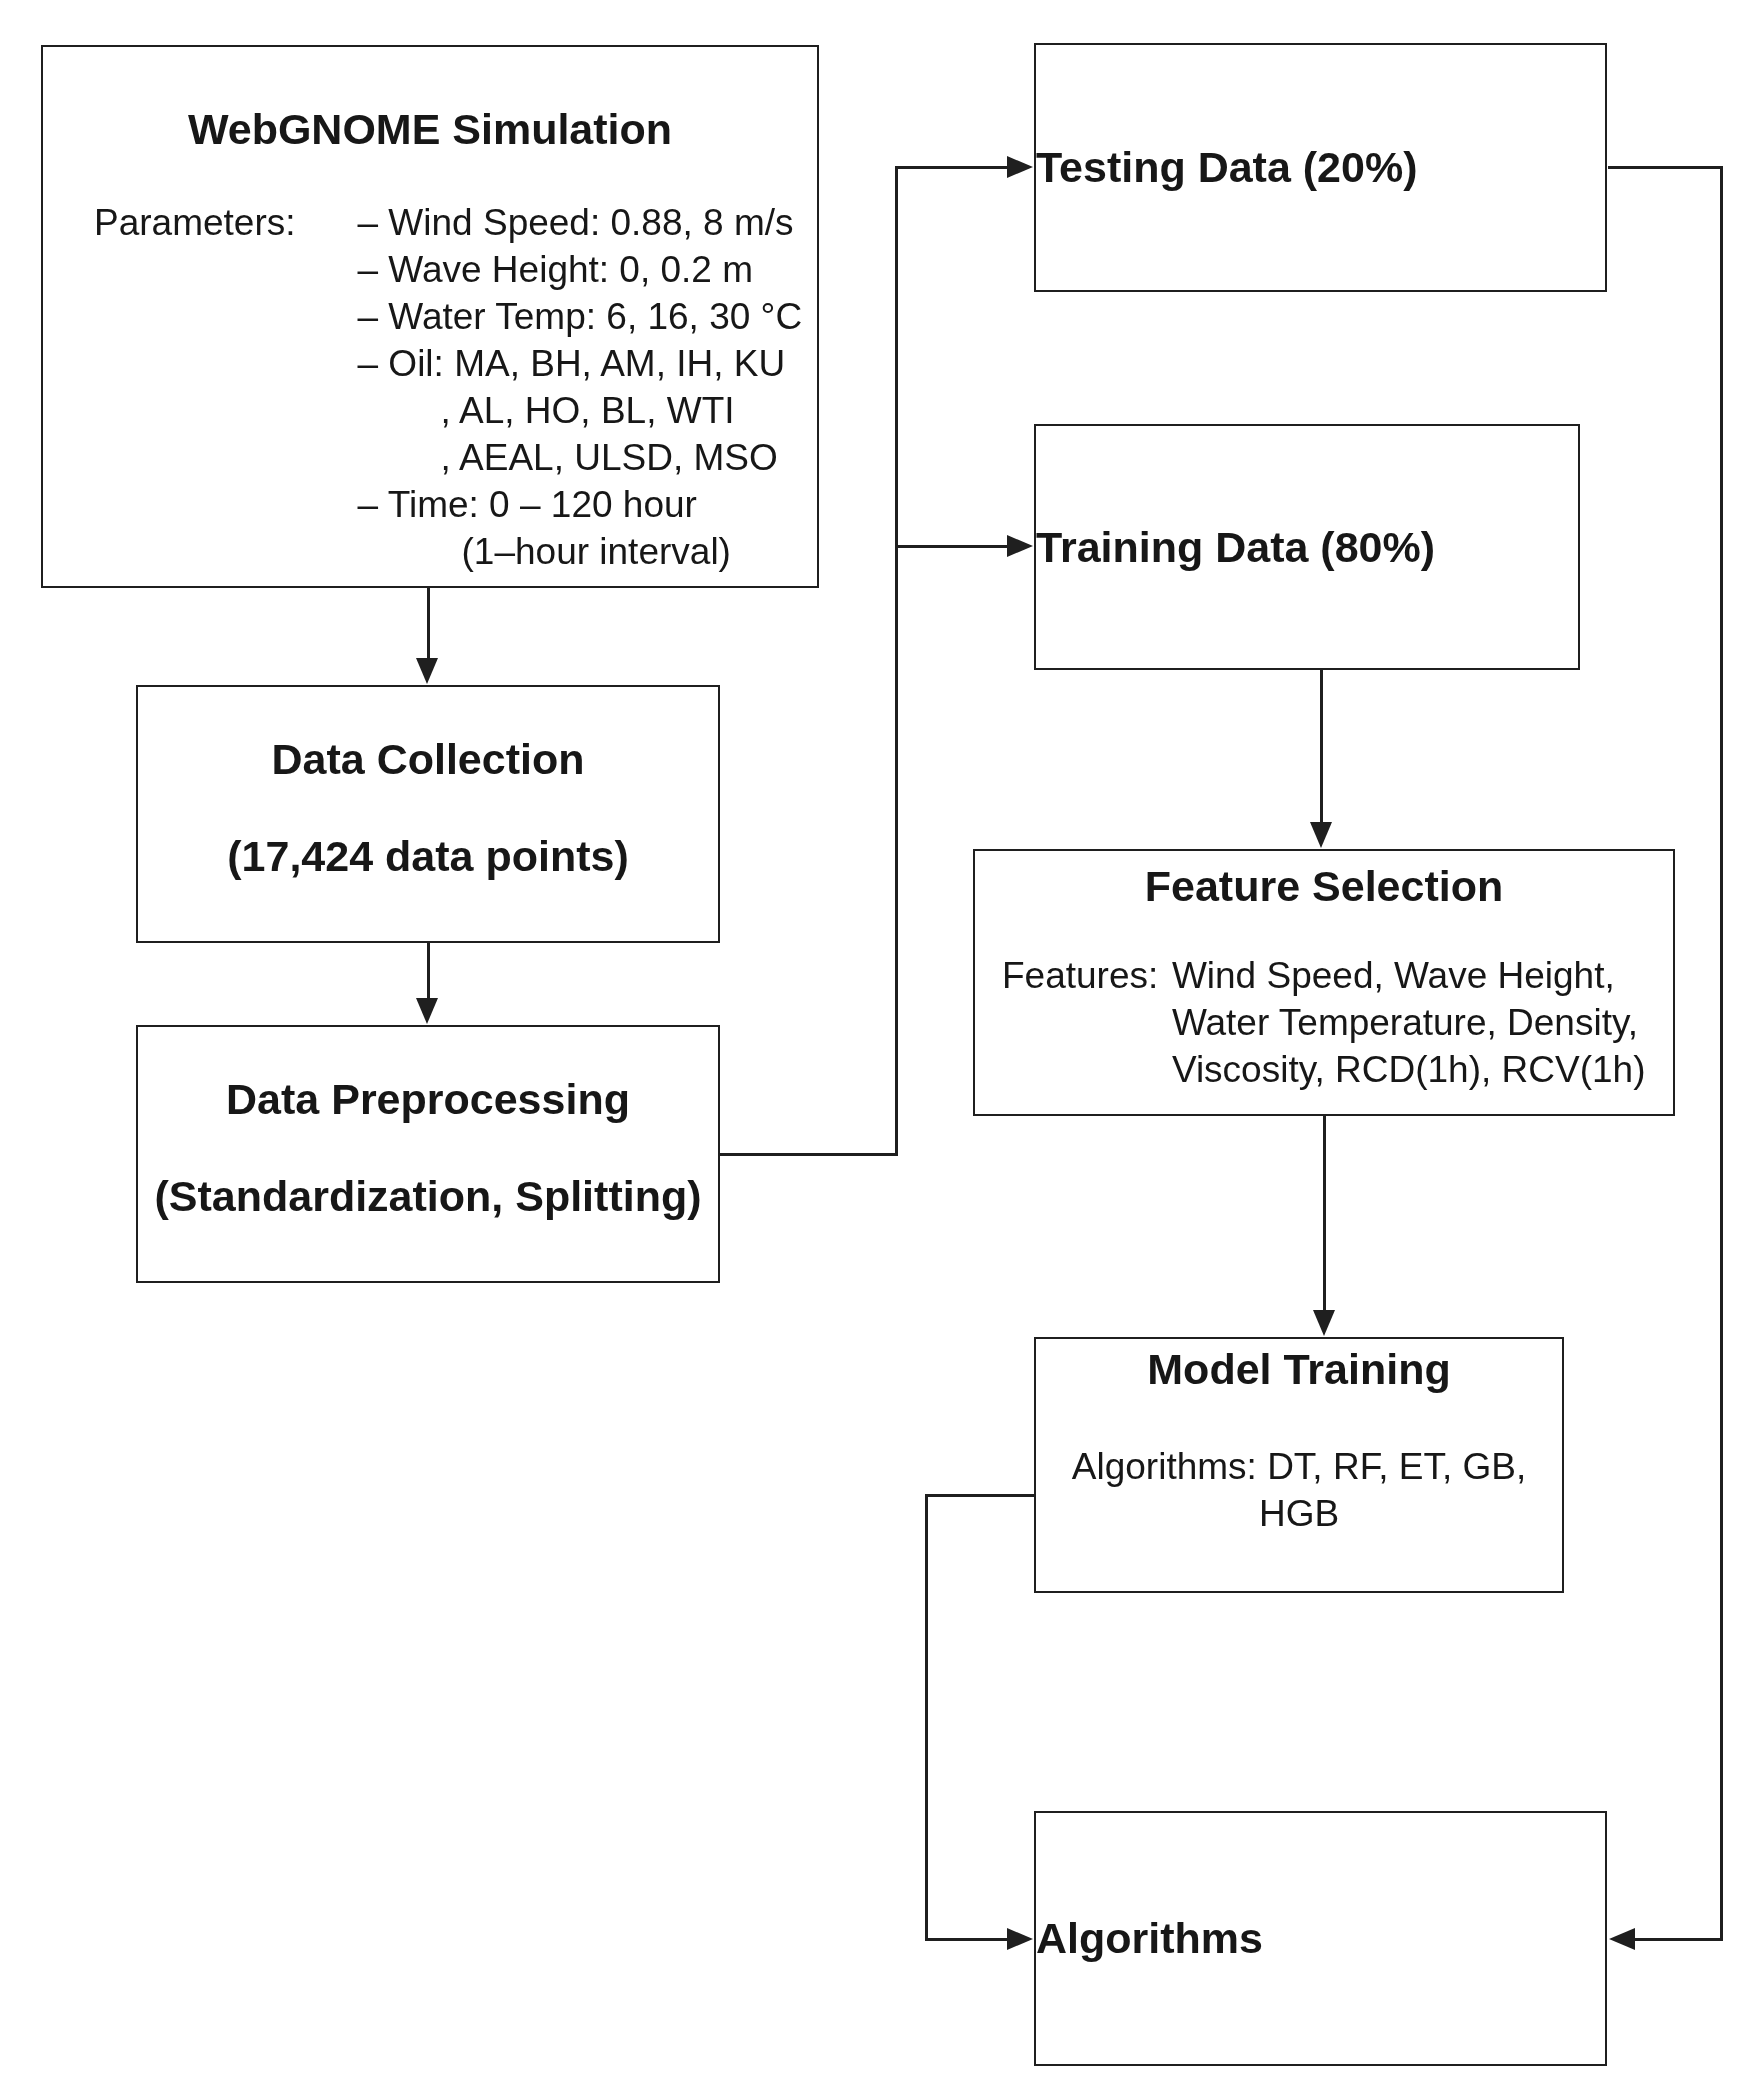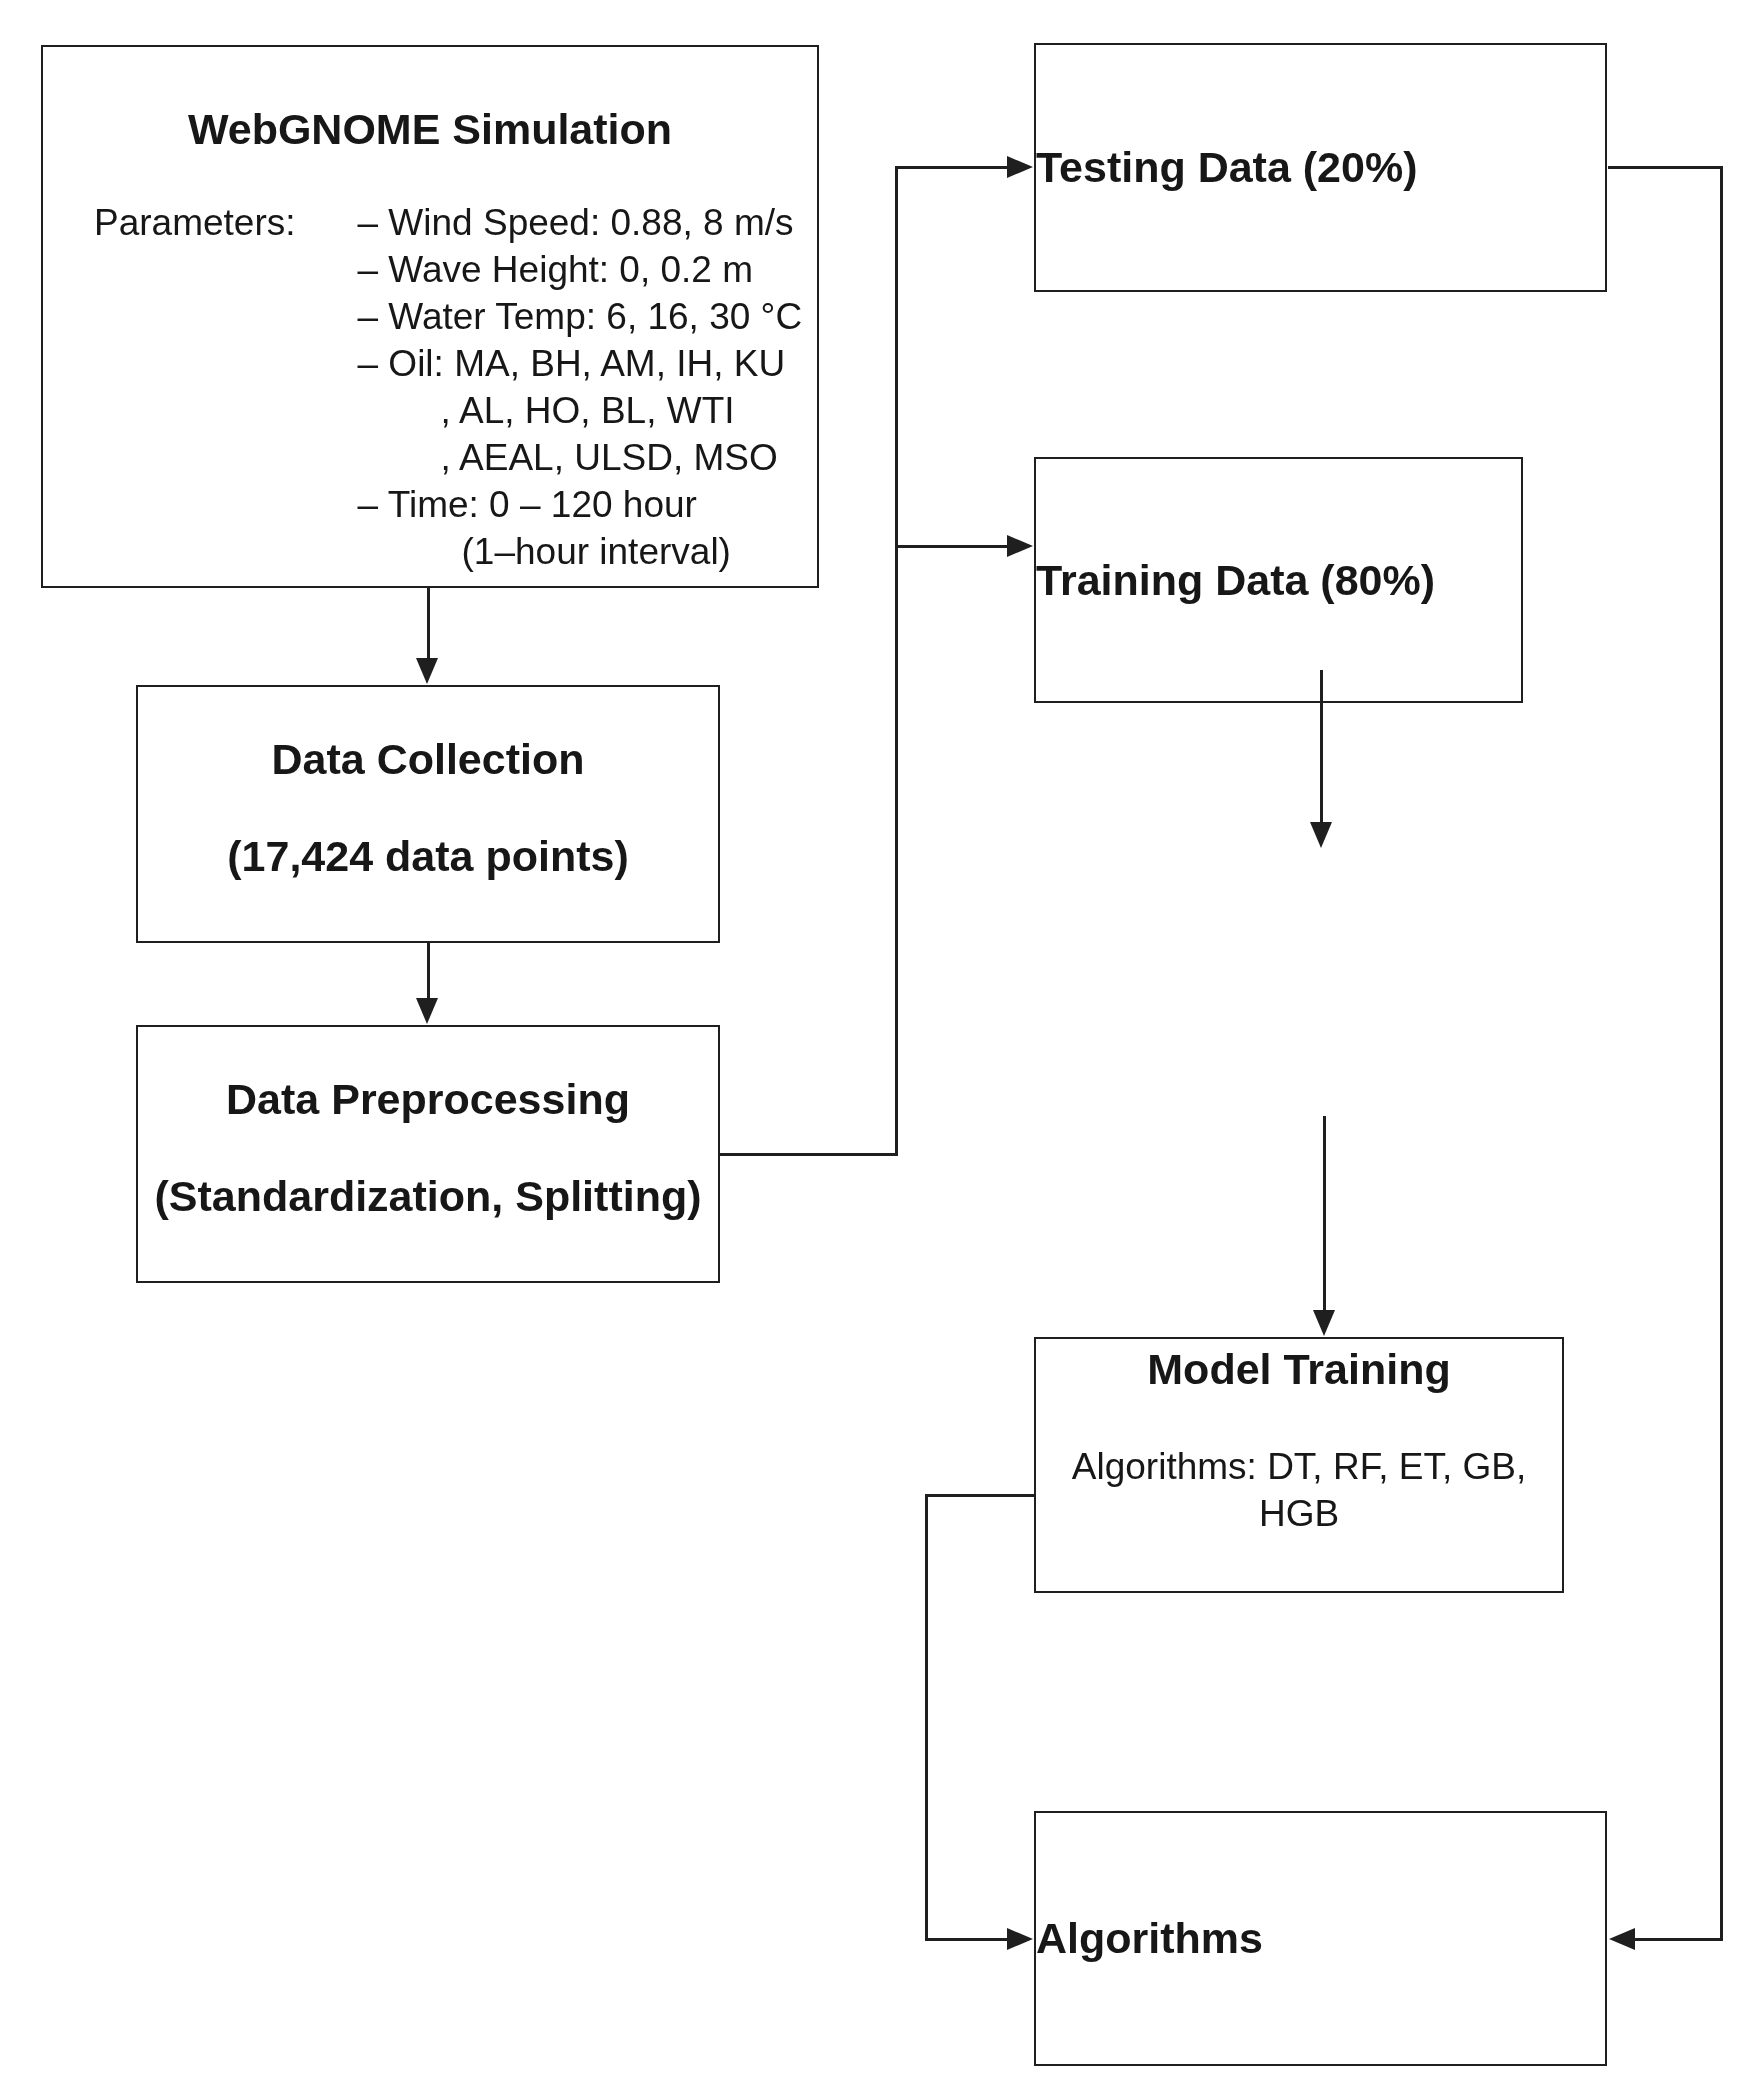--- a/index.html
+++ b/index.html
@@ -92,24 +92,35 @@
 
   <div class="box two-line" style="left:136px; top:1025px; width:584px; height:258px;">
     <div class="title">Data Preprocessing</div>
     <div class="title">(Standardization, Splitting)</div>
   </div>
 
   <div class="box center-box" style="left:1034px; top:43px; width:573px; height:249px;">
     <div class="title">Testing Data (20%)</div>
   </div>
 
-  <div class="box center-box" style="left:1034px; top:424px; width:489px; height:246px;margin-top:33px;">
+  <div class="box center-box" style="left:1034px; top:424px; width:546px; height:246px;">
     <div class="title">Training Data (80%)</div>
   </div>
 
+  <div class="box box-feature" style="left:973px; top:849px; width:702px; height:267px;">
+    <div class="title">Feature Selection</div>
+    <div class="features-row">
+      <div class="features-label">Features:</div>
+      <div class="features-items">
+        <div>Wind Speed, Wave Height,</div>
+        <div>Water Temperature, Density,</div>
+        <div>Viscosity, RCD(1h), RCV(1h)</div>
+      </div>
+    </div>
+  </div>
 
   <div class="box box-model" style="left:1034px; top:1337px; width:530px; height:256px;">
     <div class="title">Model Training</div>
     <div class="model-body">
       <div>Algorithms: DT, RF, ET, GB,</div>
       <div>HGB</div>
     </div>
   </div>
 
   <div class="box center-box" style="left:1034px; top:1811px; width:573px; height:255px;">

